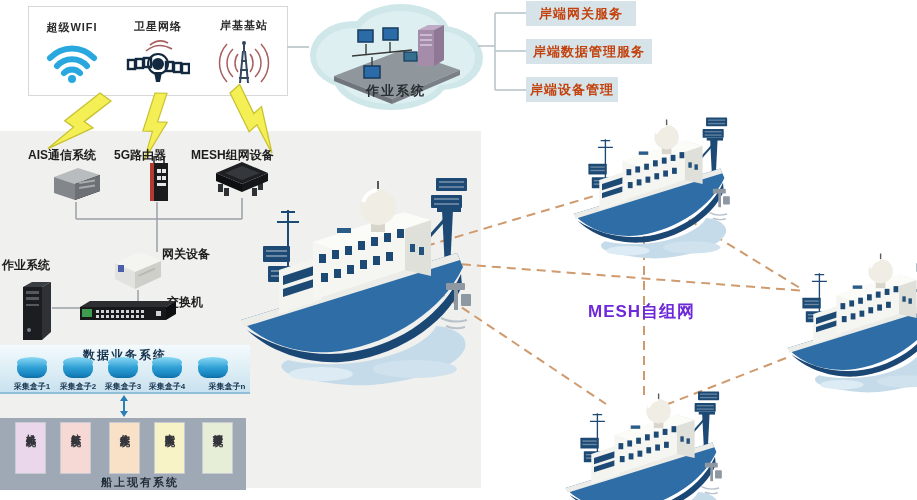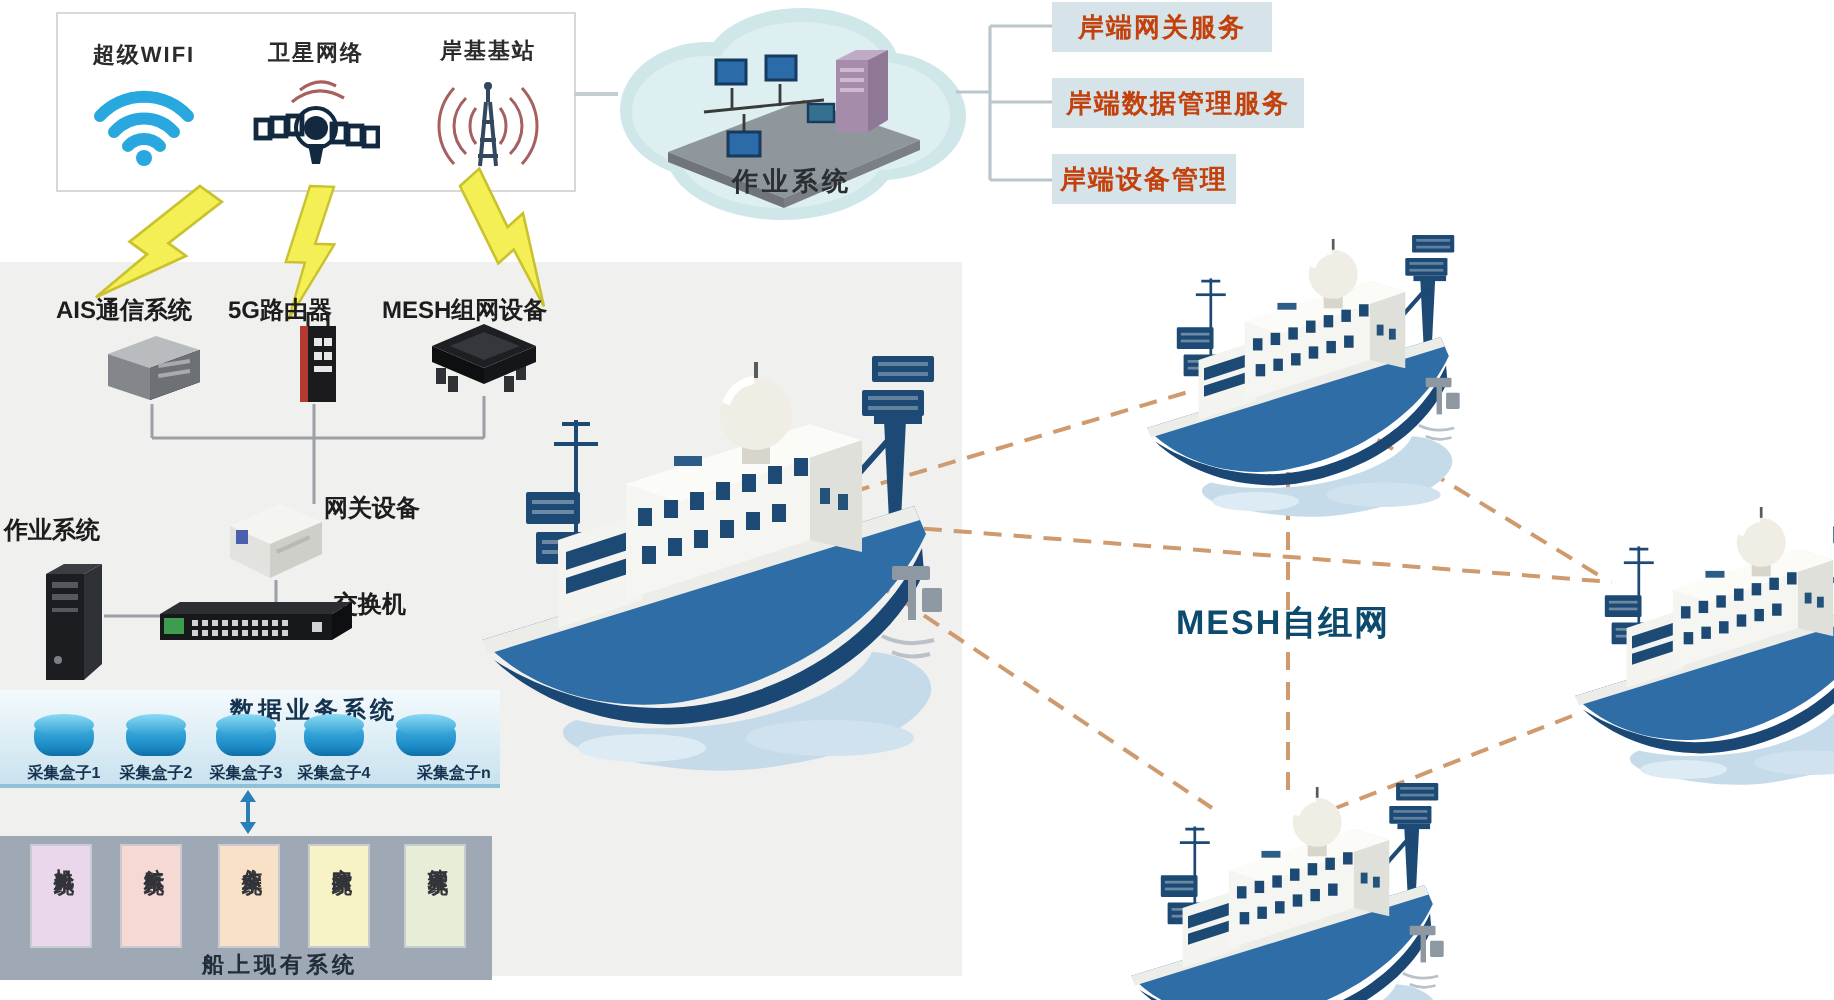--- a/index.html
+++ b/index.html
@@ -20,21 +20,21 @@
   #cloud-label{left:306px;top:82px;width:180px;text-align:center;font-size:13px;font-weight:bold;color:#2a2f33;letter-spacing:2px;}
   
   .svc-box{left:526px;width:122px;height:25px;background:#d6e4ea;display:flex;align-items:center;justify-content:center;
            font-size:13px;font-weight:bold;color:#c2410c;letter-spacing:1px;}
   
   .dev-label{font-size:12px;font-weight:bold;color:#1d1d1d;white-space:nowrap;}
   
   #data-band{left:0;top:345px;width:250px;height:47px;
              background:linear-gradient(180deg,#f4fafd 0%,#dcedf5 55%,#c9e2ef 100%);
              border-bottom:2px solid #8fc0d8;}
-  #data-band-title{left:0;top:347px;width:250px;text-align:center;font-size:12px;font-weight:bold;color:#16344f;letter-spacing:2px;padding-left:32px;}
+  #data-band-title{left:0;top:347px;width:250px;text-align:center;font-size:12px;font-weight:bold;color:#16344f;letter-spacing:2px;}
   .cyl{position:absolute;top:363px;width:30px;height:15px;border-radius:4px 4px 9px 9px;
        background:linear-gradient(180deg,#3fb0e4 0%,#1b8ac4 70%,#0f6ea6 100%);}
   .cyl::before{content:"";position:absolute;top:-6px;left:0;width:30px;height:11px;border-radius:50%;
        background:linear-gradient(180deg,#8ad9f4,#2f9fd4);}
   .cyl-label{position:absolute;top:381px;width:64px;text-align:center;font-size:8px;color:#16344f;font-weight:bold;}
   
   #legacy-band{left:0;top:418px;width:246px;height:72px;background:#9fa9b5;}
   .legacy-box{position:absolute;top:422px;width:29px;height:50px;display:flex;align-items:flex-start;justify-content:center;
               border:1px solid #c8ccd2;}
   .legacy-box span{writing-mode:vertical-rl;text-orientation:upright;font-size:10px;font-weight:bold;color:#33343a;
@@ -435,15 +435,15 @@
       <use href="#ship" width="240" height="235"></use>
     </g>
     <g transform="translate(782,246) scale(0.68)">
       <use href="#ship" width="240" height="235"></use>
     </g>
     <g transform="translate(560,386) scale(0.68)">
       <use href="#ship" width="240" height="235"></use>
     </g>
   </svg>
 
-  <div class="abs" id="mesh-label" style="color: #0c4a6e;">MESH自组网</div>
+  <div class="abs" id="mesh-label" style="color: #6d28d9;">MESH自组网</div>
 
 </div>
 
 </body></html>

